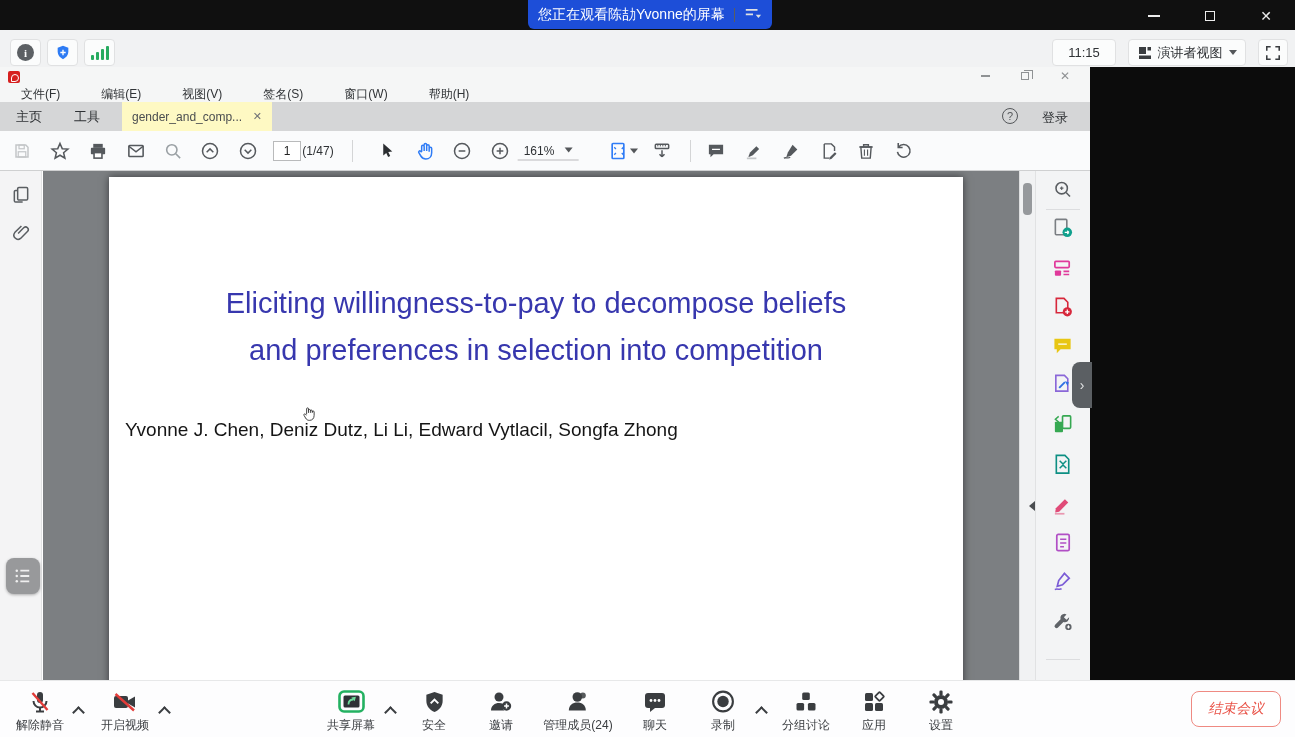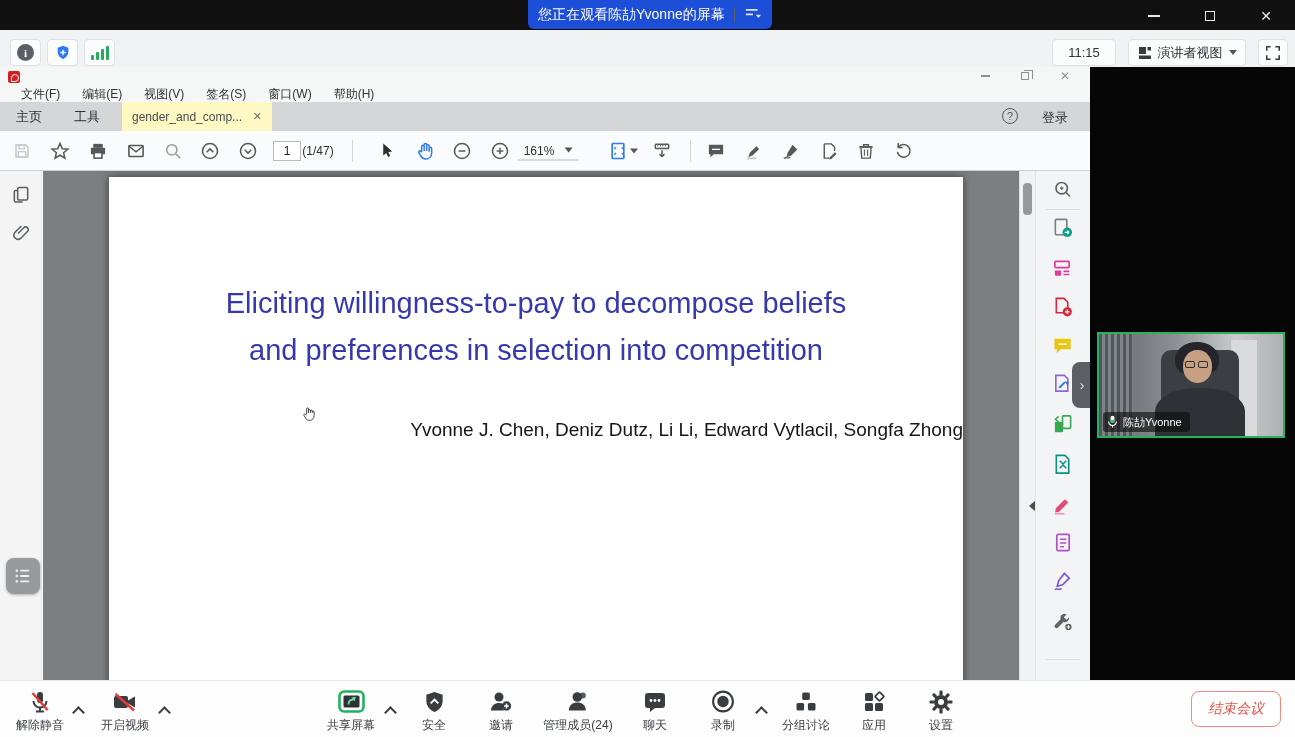--- a/index.html
+++ b/index.html
@@ -32,21 +32,21 @@
   .ac-title{position:relative;height:19px;background:#f5f6f6;display:flex;align-items:center;gap:6px;
             padding-left:8px;font-size:11px;color:#6f7276;}
   .ac-logo{width:12px;height:12px;border-radius:2px;background:#d6201f;position:relative;flex:0 0 auto;}
   .ac-logo:after{content:"";position:absolute;left:3px;top:3px;width:6px;height:6px;border:1.5px solid #fff;border-radius:50% 50% 50% 0;}
   .ac-win{position:absolute;right:18px;top:2px;display:flex;gap:26px;color:#8f9294;align-items:center;}
   .aw{display:flex;align-items:center;justify-content:center;width:14px;height:14px;}
   .awline{width:9px;height:1.5px;background:#8f9294;}
   .awsq{width:8px;height:8px;border:1px solid #8f9294;position:relative;}
   .awsq:before{content:"";position:absolute;left:2px;top:-3px;width:8px;height:8px;border:1px solid #8f9294;border-left:none;border-bottom:none;}
   .awx{font-size:12px;}
-  .ac-menu{height:16px;background:#f5f6f6;display:flex;align-items:center;padding-left:10px;font-size:12px;color:#303336;}
+  .ac-menu{height:16px;background:#f5f6f6;display:flex;align-items:center;padding-left:10px;font-size:12px;color:#303336;gap:19px;}
   .ac-menu span{padding:0 11px;cursor:default;}
   .ac-tabs{position:relative;height:29px;background:#d5d6d7;display:flex;align-items:center;font-size:13px;color:#2e3134;}
   .tabtxt{padding:0 16px;cursor:default;}
   .doctab{position:absolute;left:122px;top:0;width:150px;height:29px;background:#fef9c3;display:flex;align-items:center;
           justify-content:space-between;padding:0 10px;font-size:12px;color:#4a4d50;}
   .doctab .x{color:#6f7276;font-size:11px;}
   .helpq{position:absolute;right:72px;top:6px;width:16px;height:16px;border:1.2px solid #54575a;border-radius:50%;
          color:#54575a;font-size:11px;display:flex;align-items:center;justify-content:center;}
   .signin{position:absolute;right:22px;top:7px;font-size:13px;color:#2e3134;}
   .ac-toolbar{position:relative;height:40px;background:#fafbfc;border-bottom:1px solid #cfd0d1;}
@@ -57,21 +57,21 @@
   .pagecount{font-size:12px;color:#2e3134;white-space:nowrap;}
   .zoombox{display:flex;align-items:center;gap:10px;border-bottom:1px solid #b9babb;padding:2px 6px;font-size:12px;color:#2e3134;}
   .caret{width:0;height:0;border-left:4px solid transparent;border-right:4px solid transparent;border-top:5px solid #54575a;}
 
   .ac-content{position:absolute;left:0;top:104px;right:0;bottom:0;}
   .lrail{position:absolute;left:0;top:0;bottom:0;width:42px;background:#f4f4f5;border-right:1px solid #e1e2e3;}
   .lrail .ic{position:absolute;left:50%;transform:translateX(-50%);}
   .docarea{position:absolute;left:43px;top:0;width:992px;bottom:0;background:#7c7f82;overflow:hidden;}
   .page{position:absolute;left:66px;top:6px;width:854px;height:560px;background:#fff;box-shadow:0 0 8px rgba(0,0,0,.55);}
   .slide-title{position:absolute;left:0;top:103px;width:100%;text-align:center;color:#3737ae;font-size:29px;line-height:47px;font-weight:500;}
-  .slide-authors{position:absolute;left:0;top:238px;width:100%;text-align:right;color:#151515;font-size:19px;line-height:30px;}
+  .slide-authors{position:absolute;left:16px;top:238px;width:100%;text-align:left;color:#151515;font-size:19px;line-height:30px;}
   .slide-date{position:absolute;left:0;top:382px;width:100%;text-align:center;color:#151515;font-size:21px;}
   .cursorhand{position:absolute;left:192px;top:228px;}
   .vscroll{position:absolute;right:0;top:0;bottom:0;width:16px;background:#f1f2f3;border-left:1px solid #dddedf;}
   .vthumb{position:absolute;left:3px;top:12px;width:9px;height:32px;background:#96999c;border-radius:4px;}
   .rrail{position:absolute;right:0;top:0;bottom:0;width:55px;background:#f3f4f5;border-left:1px solid #e1e2e3;}
   .rrail .ic{position:absolute;left:50%;transform:translateX(-50%);}
   .hdiv{position:absolute;left:10px;right:10px;height:1px;background:#dcdddf;}
   .coll{position:absolute;width:0;height:0;border-top:5px solid transparent;border-bottom:5px solid transparent;border-right:6px solid #4a4d50;}
 
   .float-list{position:absolute;left:6px;top:558px;width:34px;height:36px;background:#98999b;border-radius:8px;
@@ -429,43 +429,20 @@
         <circle cx="3" cy="9" r="1.4" fill="#efefef"></circle>
         <circle cx="3" cy="15" r="1.4" fill="#efefef"></circle>
         <path d="M7 3h10M7 9h10M7 15h10" stroke="#efefef" stroke-width="2"></path>
       </svg>
   </div>
 
   <div class="panel-handle">
     <span>›</span>
   </div>
 
-  <div class="rpanel">
-    <div class="tile">
-      <div class="blind"></div>
-      <div class="door"></div>
-      <div class="chair"></div>
-      <div class="body"></div>
-      <div class="hair"></div>
-      <div class="face"></div>
-      <div class="glasses">
-          <i></i>
-          <i></i>
-        </div>
-      <div class="nametag">
-        <svg width="11" height="14" viewBox="0 0 14 18">
-            <rect x="4.5" y="1" width="5" height="9" rx="2.5" fill="#fff"></rect>
-            <rect x="4.5" y="6" width="5" height="4" rx="1" fill="#35c463"></rect>
-            <path d="M2 8.5a5 5 0 0 0 10 0" fill="none" stroke="#fff" stroke-width="1.5"></path>
-            <line x1="7" y1="13.5" x2="7" y2="16" stroke="#fff" stroke-width="1.5"></line>
-          </svg>
-        <span>陈劼Yvonne</span>
-      </div>
-    </div>
-  </div>
 
   <div class="botbar">
     <div class="mb" style="left:40px">
       <span class="icw">
           <svg width="24" height="24" viewBox="0 0 24 24">
             <rect x="9" y="2" width="6" height="11" rx="3" fill="#3a3d40"></rect>
             <path d="M5.5 11a6.5 6.5 0 0 0 13 0" fill="none" stroke="#3a3d40" stroke-width="2"></path>
             <line x1="12" y1="17.5" x2="12" y2="21" stroke="#3a3d40" stroke-width="2"></line>
             <line x1="8" y1="21.5" x2="16" y2="21.5" stroke="#3a3d40" stroke-width="2"></line>
             <line x1="4.5" y1="3" x2="19.5" y2="20" stroke="#e23c39" stroke-width="2.4"></line>

